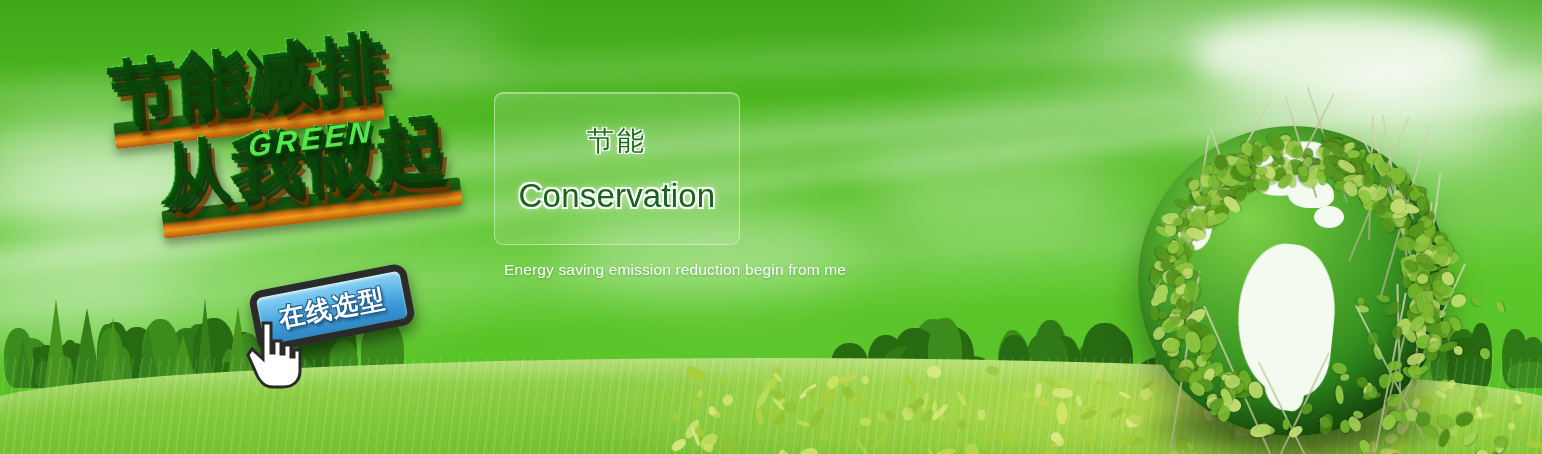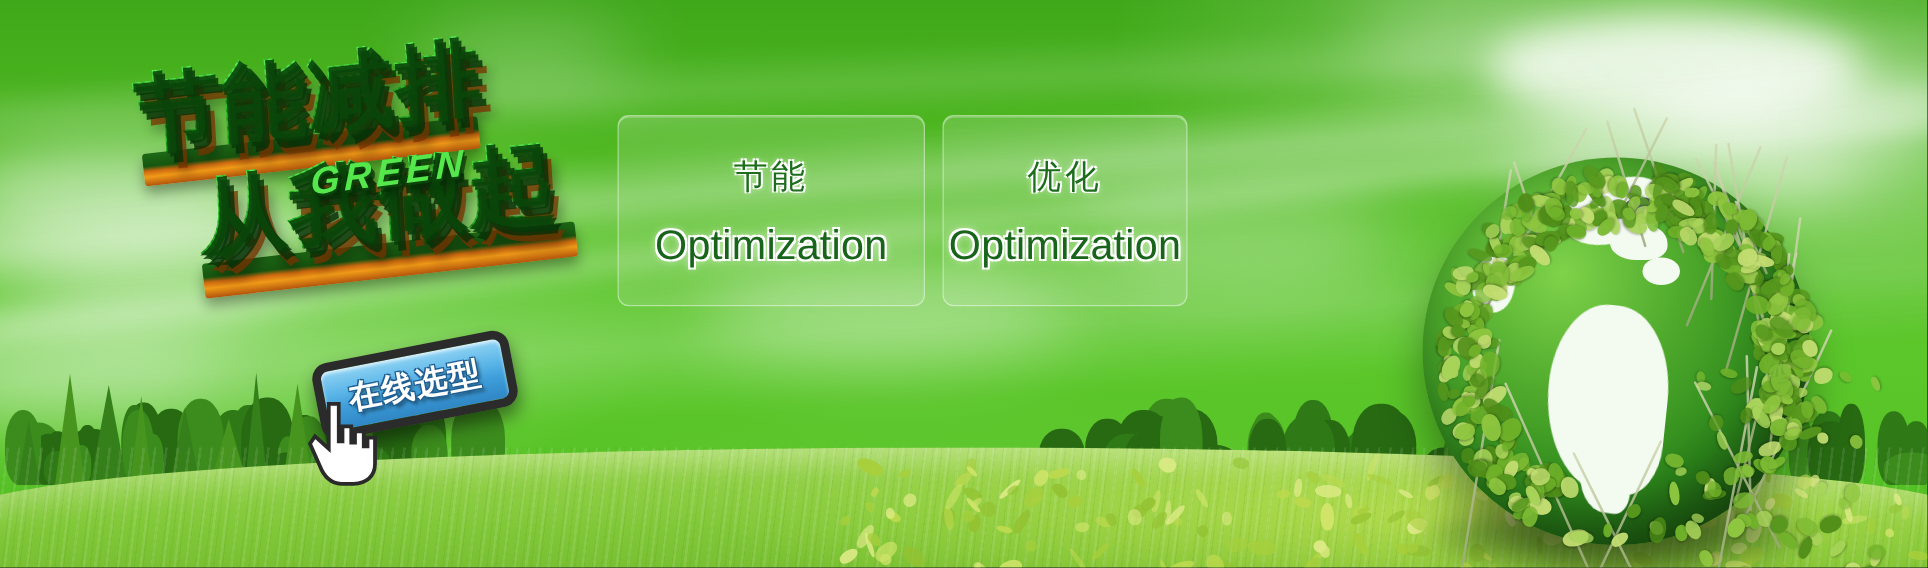--- a/index.html
+++ b/index.html
@@ -543,28 +543,25 @@
     <span class="cta-label">在线选型</span>
   </div>
   <svg class="cursor-hand" viewBox="0 0 64 76">
     <path d="M20 8 L28 8 L28 38 L31 38 L31 26 L38 26 L38 39 L41 39 L41 30 L48 30 L48 42 L51 42 L51 35 L57 35 L57 56
              C57 66 50 72 40 72 L30 72 C22 72 16 66 13 58 L5 40 L9 34 L20 44 Z" fill="#ffffff" stroke="#2a2a2a" stroke-width="3" stroke-linejoin="miter"></path>
   </svg>
 
   <div class="cards">
     <div class="card c2">
       <div class="card-cn">节能</div>
-      <div class="card-en">Optimization</div>
-    </div>
-    <div class="card c3">
-      <div class="card-cn">优化</div>
-      <div class="card-en">Optimization</div>
+      <div class="card-en">Conservation</div>
     </div>
   </div>
 
+  <div class="tagline">Energy saving emission reduction begin from me</div>
 
   <div class="globe-wrap">
     <div class="globe-shadow"></div>
     <div class="globe">
 
       <div class="continent" style="left:112px; top:18px;  width:84px;  height:50px; border-radius:60% 40% 55% 45%; transform:rotate(-12deg);"></div>
       <div class="continent" style="left:150px; top:52px;  width:46px;  height:30px; border-radius:50% 60% 40% 50%;"></div>
       <div class="continent" style="left:176px; top:80px;  width:30px;  height:22px; border-radius:50%;"></div>
 
       <div class="continent" style="left:40px;  top:78px;  width:34px;  height:46px; border-radius:50% 50% 45% 55%; transform:rotate(14deg);"></div>

